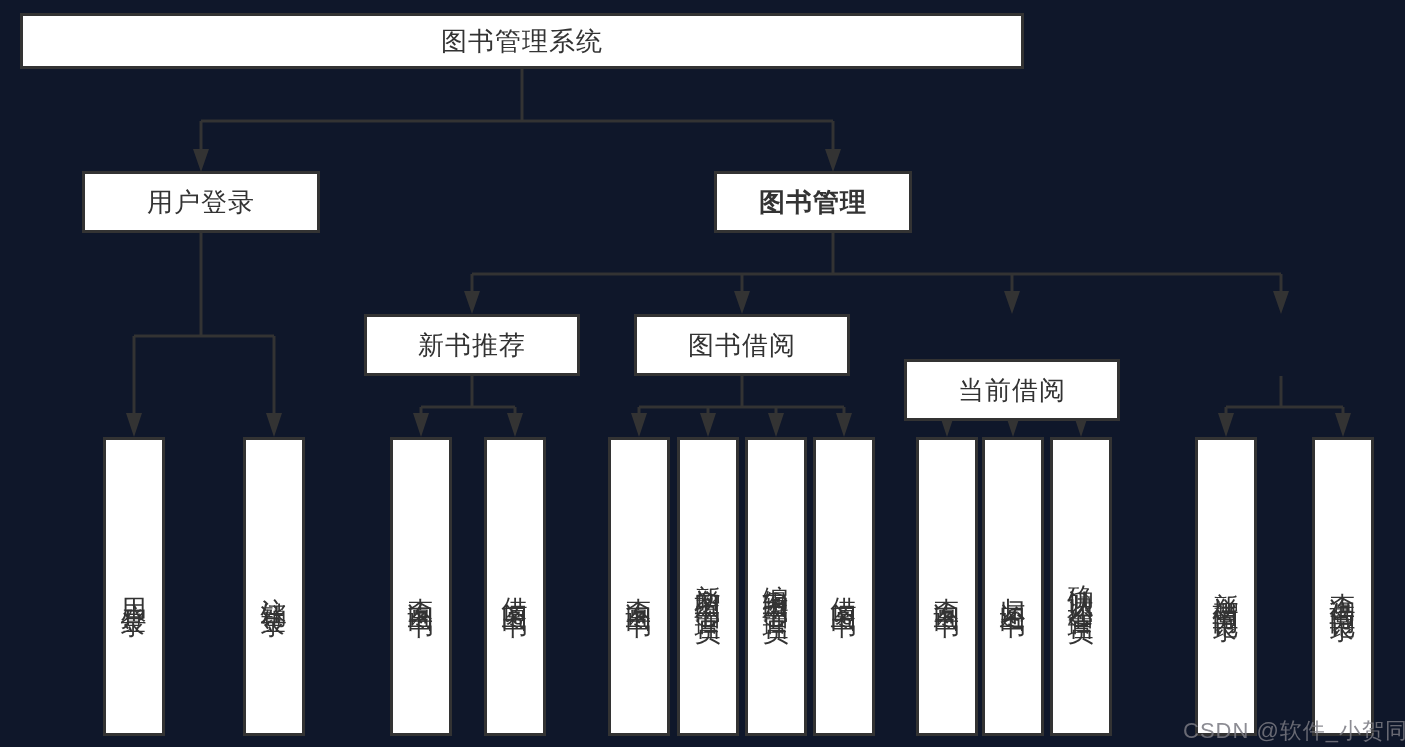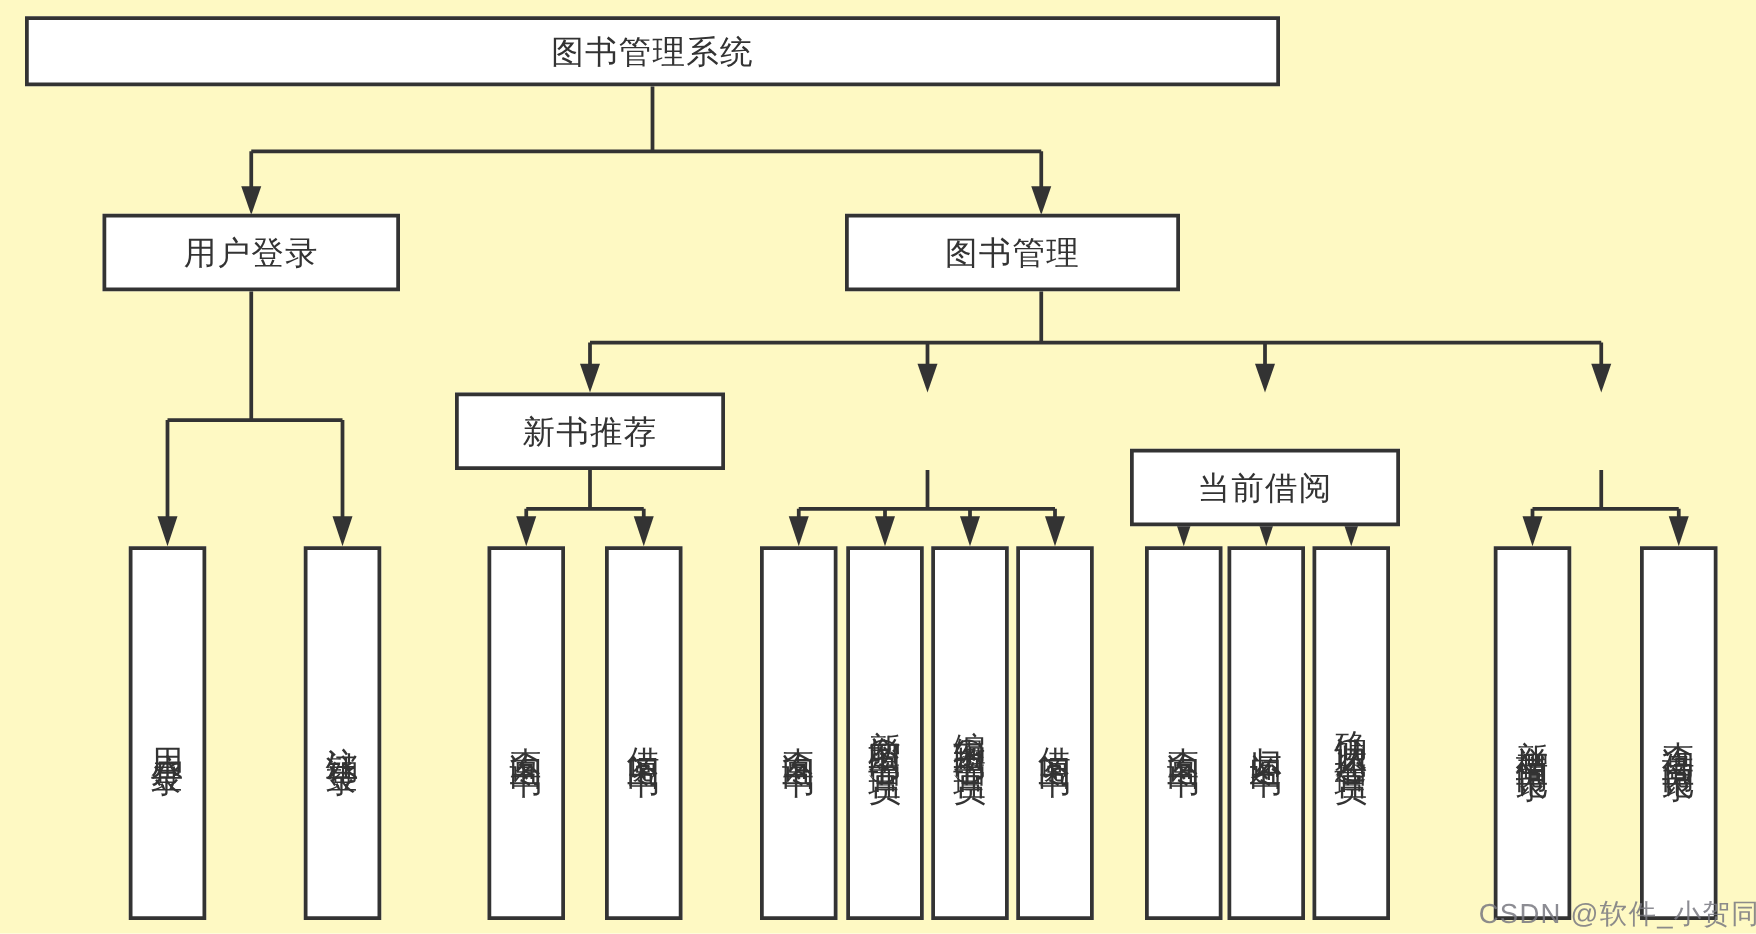--- a/index.html
+++ b/index.html
@@ -4,21 +4,21 @@
 <style>
   html, body {
     margin: 0;
     padding: 0;
     background: #ffffff;
   }
   .canvas {
     position: relative;
     width: 1405px;
     height: 747px;
-    background: #fef9c3;
+    background: #0f172a;
     font-family: "Liberation Sans", sans-serif;
     color: #333333;
     overflow: hidden;
   }
   .connectors {
     position: absolute;
     left: 0;
     top: 0;
     z-index: 1;
   }
@@ -43,21 +43,21 @@
     text-orientation: mixed;
     font-size: 26px;
     line-height: 1;
     letter-spacing: 5px;
     color: #333333;
   }
   
   .n-root  { left: 20px;  top: 13px;  width: 1004px; height: 56px; }
   
   .n-login { left: 82px;  top: 171px; width: 238px;  height: 62px; }
-  .n-mgmt  { left: 676px; top: 171px; width: 268px;  height: 62px; }
+  .n-mgmt  { left: 714px; top: 171px; width: 198px;  height: 62px; font-weight: bold; }
   
   .n-l3    { top: 314px; width: 216px; height: 62px; }
   .n-new   { left: 364px; }
   .n-bor   { left: 634px; }
   .n-cur   { left: 904px; margin-top: 45px; }
   .n-rec   { left: 1173px; }
   
   .leaf    { top: 437px; width: 62px; height: 299px; }
   .lf-1  { left: 103px; }
   .lf-2  { left: 243px; }
@@ -135,20 +135,23 @@
   <div class="node n-login">
     <span class="hlabel">用户登录</span>
   </div>
   <div class="node n-mgmt">
     <span class="hlabel">图书管理</span>
   </div>
 
   <div class="node n-l3 n-new">
     <span class="hlabel">新书推荐</span>
   </div>
+  <div class="node n-l3 n-bor">
+    <span class="hlabel">图书借阅</span>
+  </div>
   <div class="node n-l3 n-cur">
     <span class="hlabel">当前借阅</span>
   </div>
 
   <div class="node leaf lf-1">
     <span class="vlabel">用户登录</span>
   </div>
   <div class="node leaf lf-2">
     <span class="vlabel">注销登录</span>
   </div>

